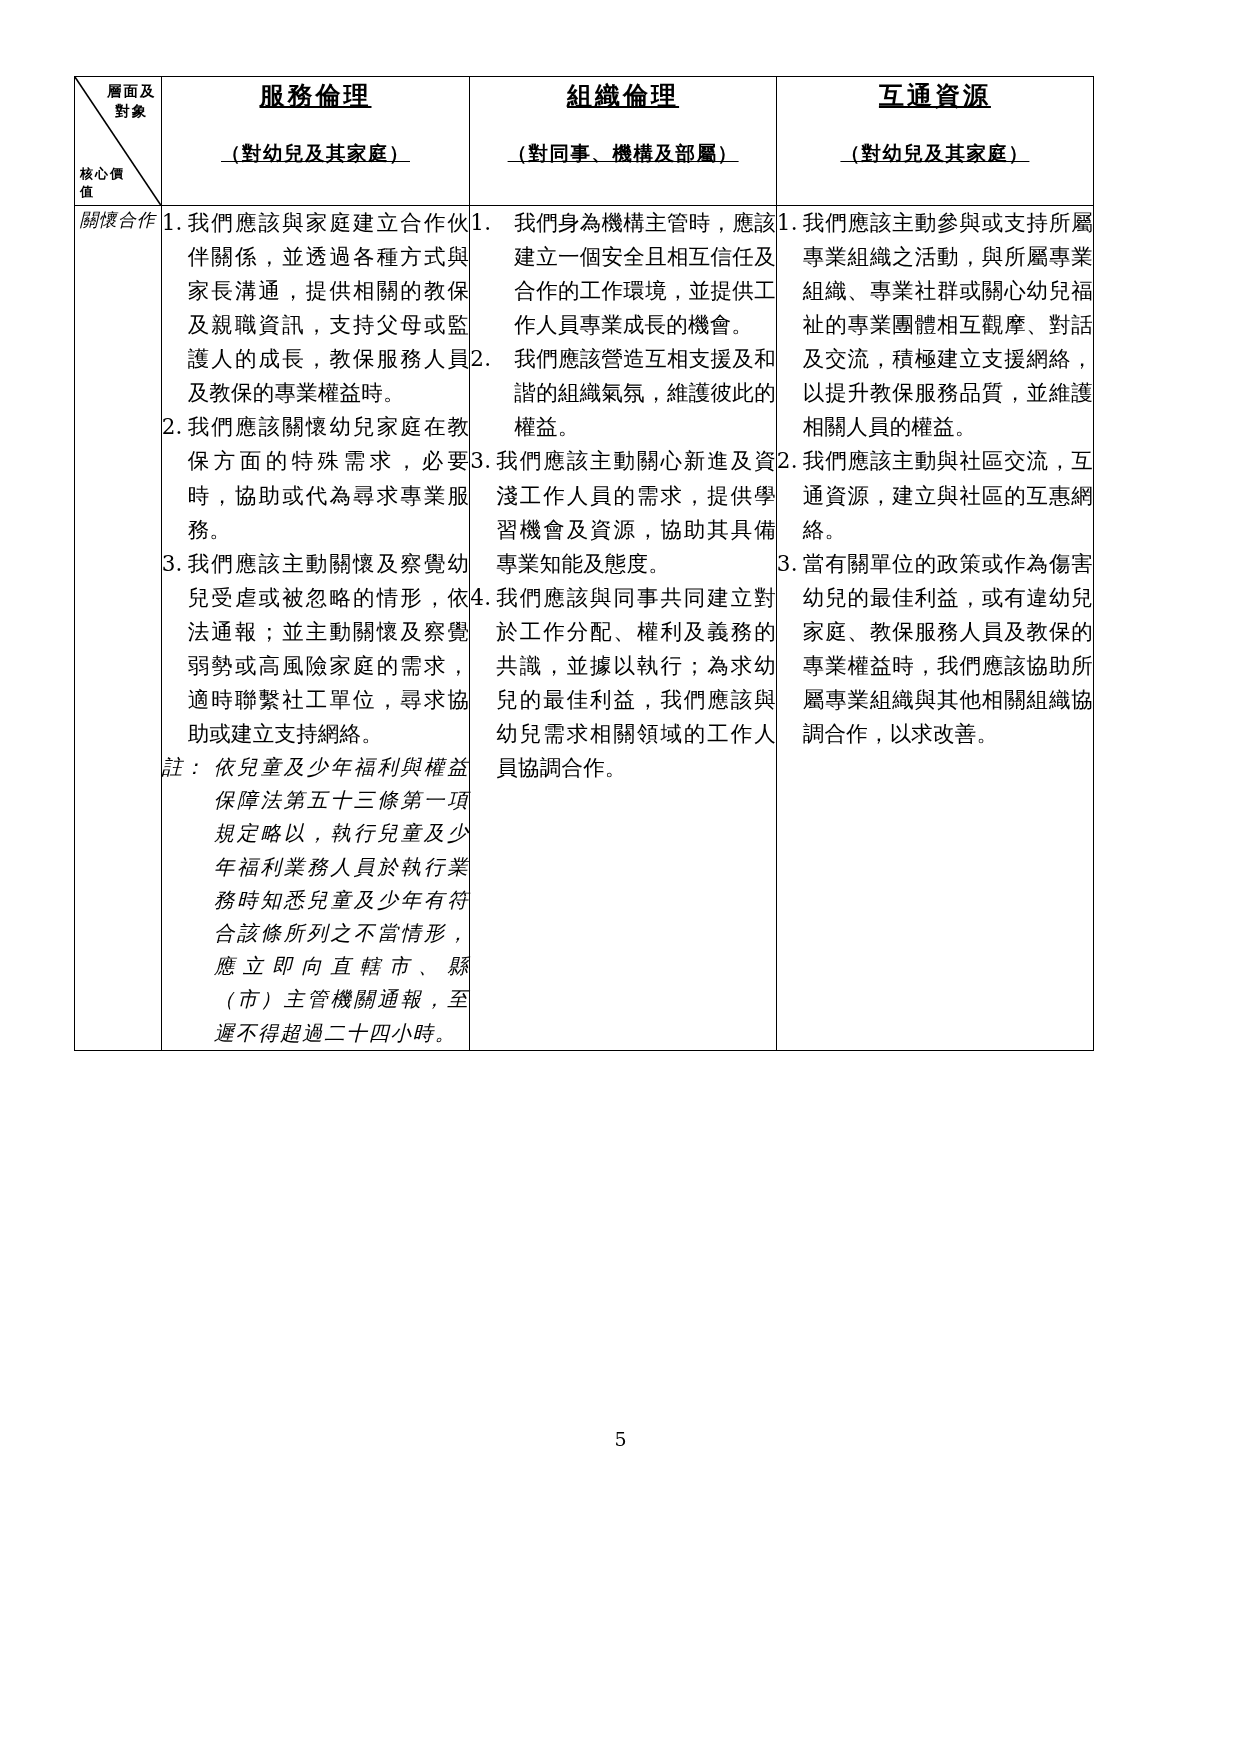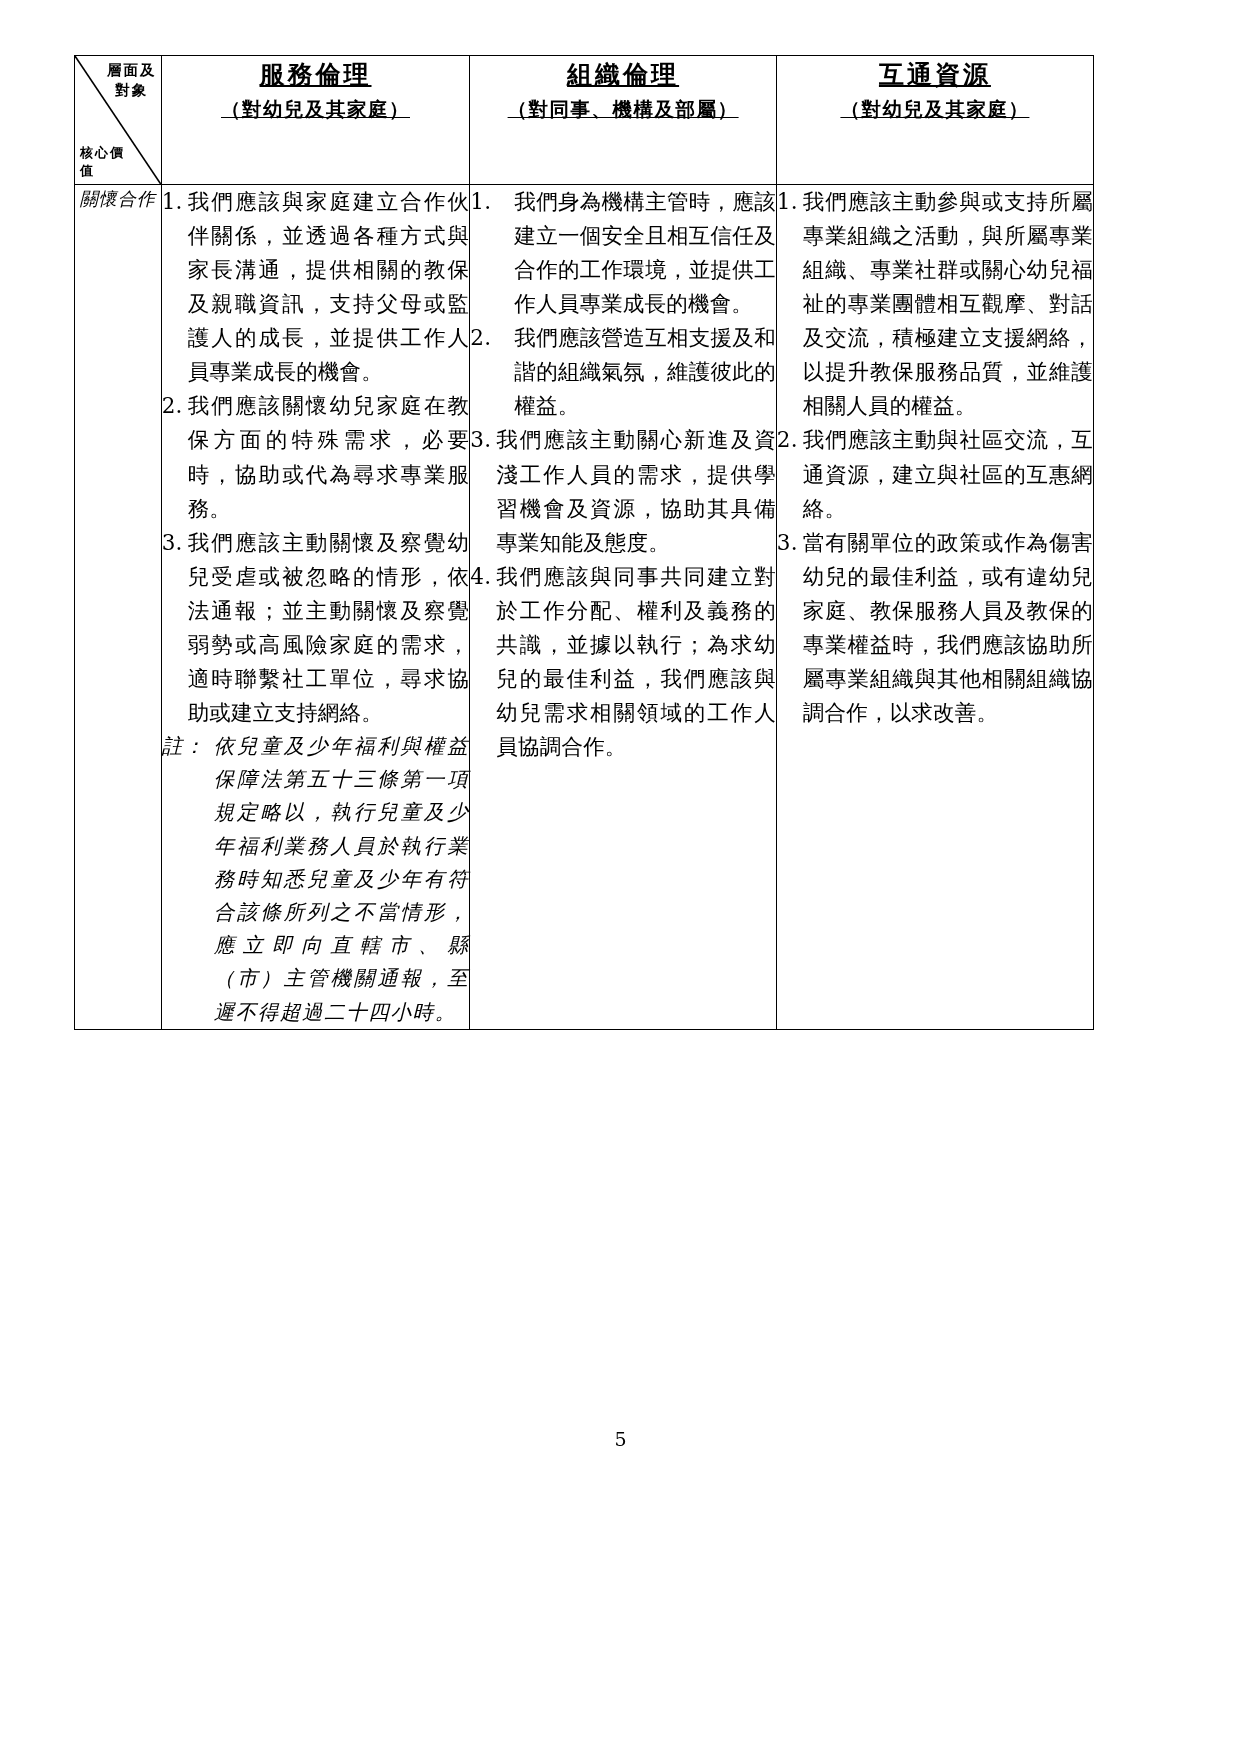--- a/index.html
+++ b/index.html
@@ -20,21 +20,21 @@
     position: absolute;
     left: 0; top: 0;
     width: 1241px;
     height: 1755px;
     background: #ffffff;
   }
 
   .table-wrap {
     position: absolute;
     left: 74px;
-    top: 55px;
+    top: 76px;
     width: 952px;
   }
 
   table.ethics {
     border-collapse: collapse;
     width: 1020px;
     table-layout: fixed;
     background: #fff;
   }
   table.ethics td {
@@ -99,21 +99,21 @@
     font-weight: bold;
     letter-spacing: 3px;
     line-height: 1.5;
     font-family: "DejaVu Serif", "Liberation Serif", serif;
   }
   .hdr-sub {
     font-size: 19.5px;
     font-weight: bold;
     letter-spacing: 1.5px;
     line-height: 1.6;
-    margin-top: 0;
+    margin-top: 23px;
     font-family: "DejaVu Serif", "Liberation Serif", serif;
   }
 
   
   .cont-row td { height: 68px; }
   .cont-text {
     font-size: 21.5px;
     line-height: 1.58;
     padding: 3px 8px 2px 8px;
     letter-spacing: 0.5px;
@@ -238,21 +238,21 @@
 
       <tr>
         <td class="rowlabel">
           <span>關懷合作</span>
         </td>
 
         <td class="body-cell">
           <ol class="items">
             <li>
               <span class="num">1.</span>
-              <span>我們應該與家庭建立合作伙伴關係，並透過各種方式與家長溝通，提供相關的教保及親職資訊，支持父母或監護人的成長，並提供工作人員專業成長的機會。</span>
+              <span>我們應該與家庭建立合作伙伴關係，並透過各種方式與家長溝通，提供相關的教保及親職資訊，支持父母或監護人的成長，教保服務人員及教保的專業權益時。</span>
             </li>
             <li>
               <span class="num">2.</span>
               <span>我們應該關懷幼兒家庭在教保方面的特殊需求，必要時，協助或代為尋求專業服務。</span>
             </li>
             <li>
               <span class="num">3.</span>
               <span>我們應該主動關懷及察覺幼兒受虐或被忽略的情形，依法通報；並主動關懷及察覺弱勢或高風險家庭的需求，適時聯繫社工單位，尋求協助或建立支持網絡。</span>
             </li>
           </ol>

